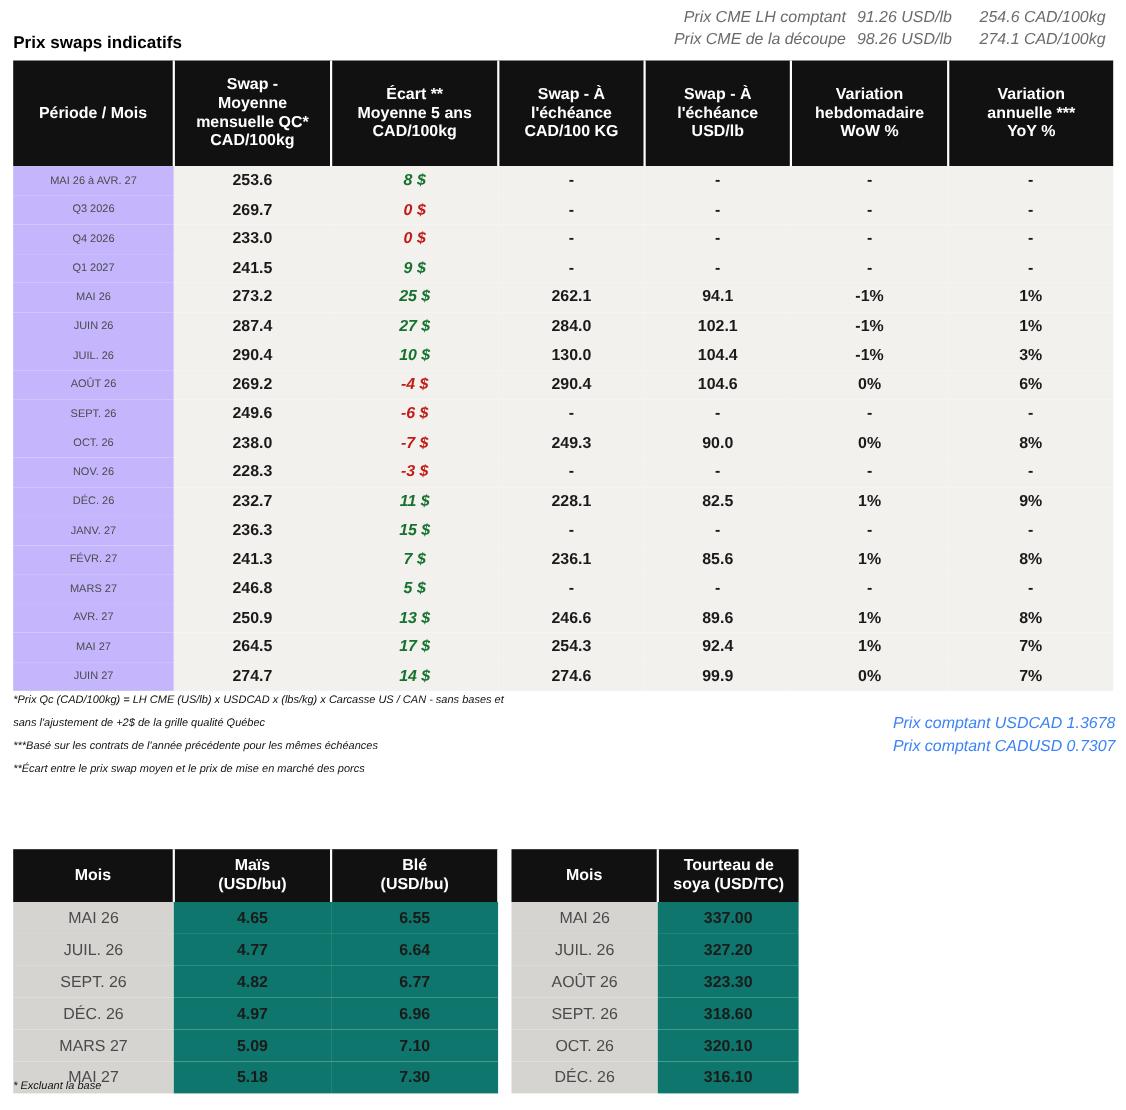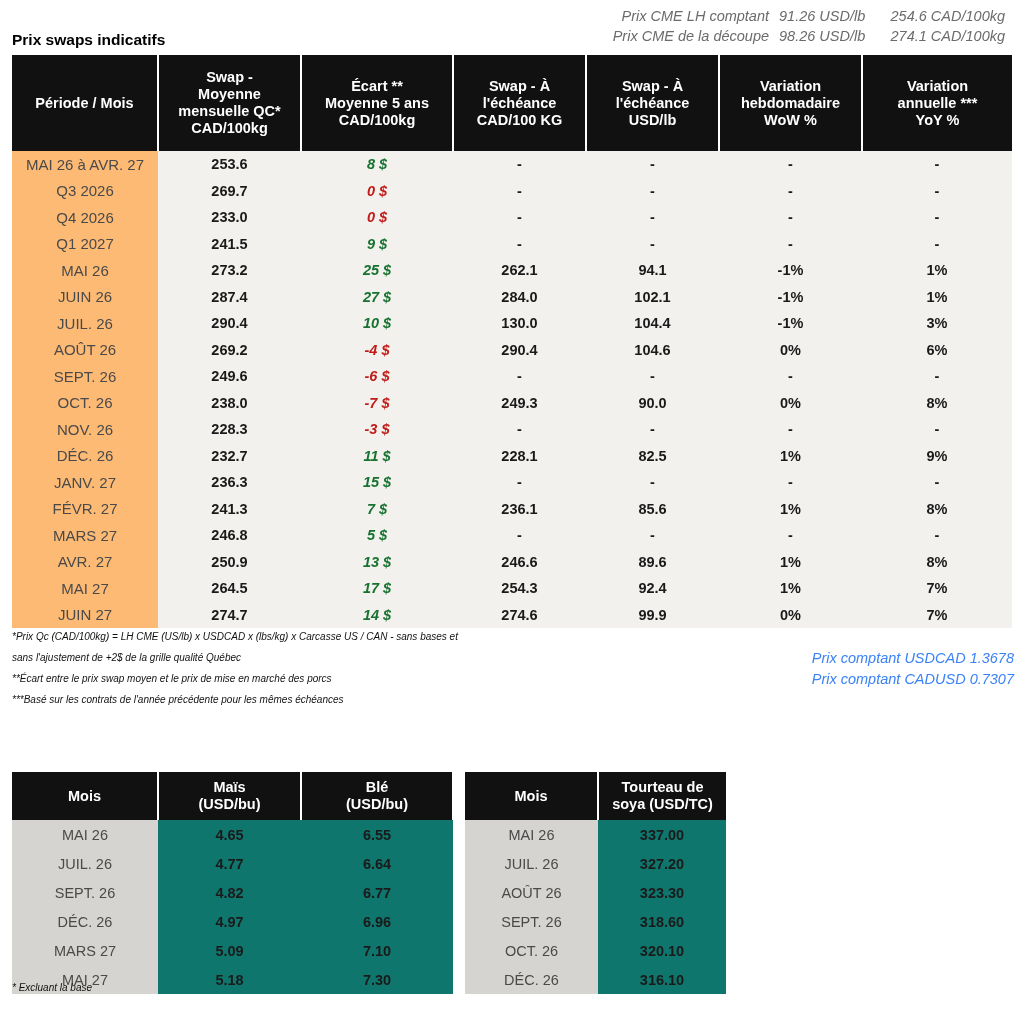--- a/index.html
+++ b/index.html
@@ -99,23 +99,23 @@
 
   #swaps-table tbody td {
     height: 26.5px;
     font-size: 14.5px;
     text-align: center;
     vertical-align: middle;
     background: #f2f1ee;
     padding: 0 4px;
   }
   #swaps-table tbody td.period {
-    background: #fdba74;
+    background: #c4b5fd;
     color: #4a4a4a;
-    font-size: 15px;
+    font-size: 10px;
     text-align: center;
     font-weight: normal;
   }
   #swaps-table tbody td.num {
     font-weight: bold;
     color: #1a1a1a;
   }
   #swaps-table tbody td.ecart {
     font-style: italic;
     font-weight: bold;
@@ -445,22 +445,22 @@
           <td class="num">99.9</td>
           <td class="num pos">0%</td>
           <td class="num pos">7%</td>
         </tr>
       </tbody>
   </table>
 
   <div class="footnotes">
     <div>*Prix Qc (CAD/100kg) = LH CME (US/lb) x USDCAD x (lbs/kg) x Carcasse US / CAN - sans bases et</div>
     <div>sans l'ajustement de +2$ de la grille qualité Québec</div>
+    <div>***Basé sur les contrats de l'année précédente pour les mêmes échéances</div>
     <div>**Écart entre le prix swap moyen et le prix de mise en marché des porcs</div>
-    <div>***Basé sur les contrats de l'année précédente pour les mêmes échéances</div>
   </div>
 
   <div class="spot-block">
     <div>Prix comptant USDCAD 1.3678</div>
     <div>Prix comptant CADUSD 0.7307</div>
   </div>
 
 
   <table id="grains-table">
     <colgroup>

